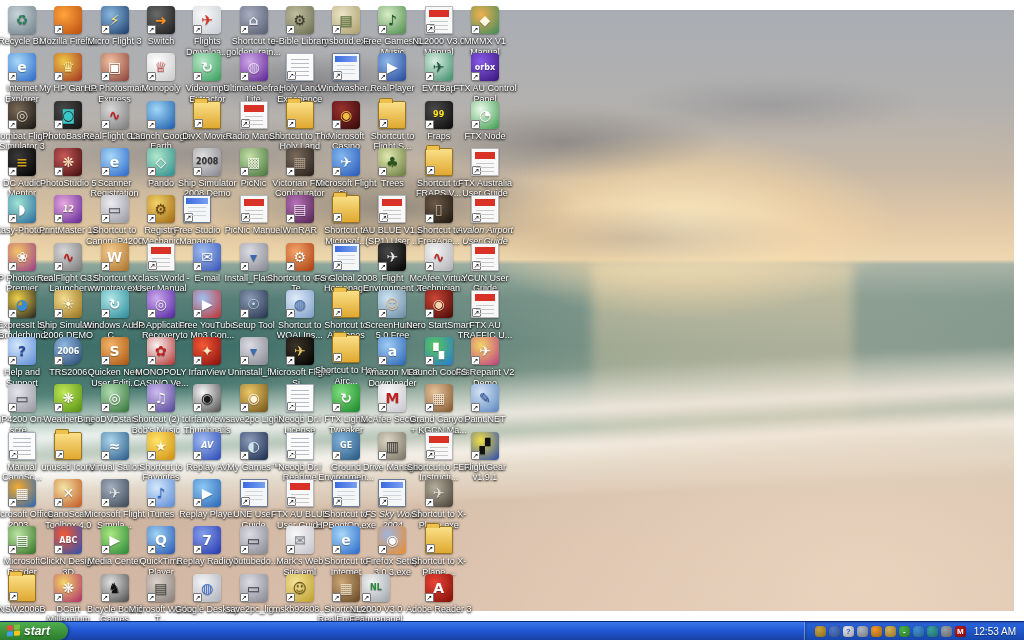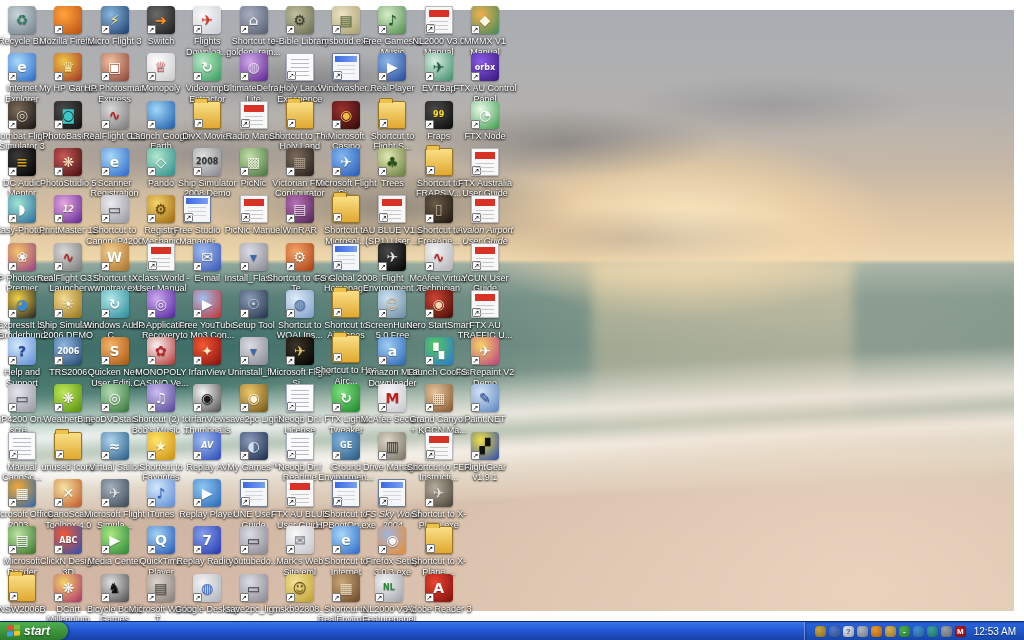--- a/index.html
+++ b/index.html
@@ -594,21 +594,21 @@
           <div class="lbl">FTX AU TRAFFIC U...</div>
         </div>
         <div class="cell" style="left: 0px; top: 337.1px;">
           <div class="ic app" style="background: radial-gradient(circle at 35% 30%, rgb(212, 232, 252), rgb(88, 136, 212));">
             <span class="g" style="color: rgb(36, 72, 156);">?</span>
             <span class="arr">↗</span>
           </div>
           <div class="lbl">Help and Support</div>
         </div>
         <div class="cell" style="left: 46.3px; top: 337.1px;">
-          <div class="ic app" style="background: radial-gradient(circle at 35% 30%, rgb(144, 184, 224), rgb(36, 68, 110));">
+          <div class="ic app" style="background: radial-gradient(circle at 35% 30%, rgb(144, 184, 224), rgb(36, 68, 110)); border-radius: 10px;">
             <span class="g sm" style="color: rgb(255, 255, 255);">2006</span>
             <span class="arr">↗</span>
           </div>
           <div class="lbl">TRS2006</div>
         </div>
         <div class="cell" style="left: 92.6px; top: 337.1px;">
           <div class="ic app" style="background: radial-gradient(circle at 35% 30%, rgb(244, 180, 104), rgb(168, 84, 16));">
             <span class="g" style="color: rgb(255, 255, 255);">S</span>
             <span class="arr">↗</span>
           </div>
@@ -1001,21 +1001,21 @@
           </div>
           <div class="lbl">mskb92808...</div>
         </div>
         <div class="cell" style="left: 324.1px; top: 573.6px;">
           <div class="ic app" style="background: radial-gradient(circle at 35% 30%, rgb(204, 168, 120), rgb(100, 68, 36));">
             <span class="g" style="color: rgb(240, 224, 192);">▦</span>
             <span class="arr">↗</span>
           </div>
           <div class="lbl">Shortcut to RealEnviron...</div>
         </div>
-        <div class="cell" style="left: 367px; top: 573.6px;">
+        <div class="cell" style="left: 354px; top: 573.6px;">
           <div class="ic app" style="background: radial-gradient(circle at 35% 30%, rgb(244, 244, 244), rgb(154, 160, 168));">
             <span class="g sm" style="color: rgb(42, 138, 58);">NL</span>
             <span class="arr">↗</span>
           </div>
           <div class="lbl">NL2000 V3.0 Featurepanel</div>
         </div>
         <div class="cell" style="left: 416.7px; top: 573.6px;">
           <div class="ic app" style="background: radial-gradient(circle at 35% 30%, rgb(236, 68, 52), rgb(124, 14, 8));">
             <span class="g" style="color: rgb(255, 255, 255);">A</span>
             <span class="arr">↗</span>

